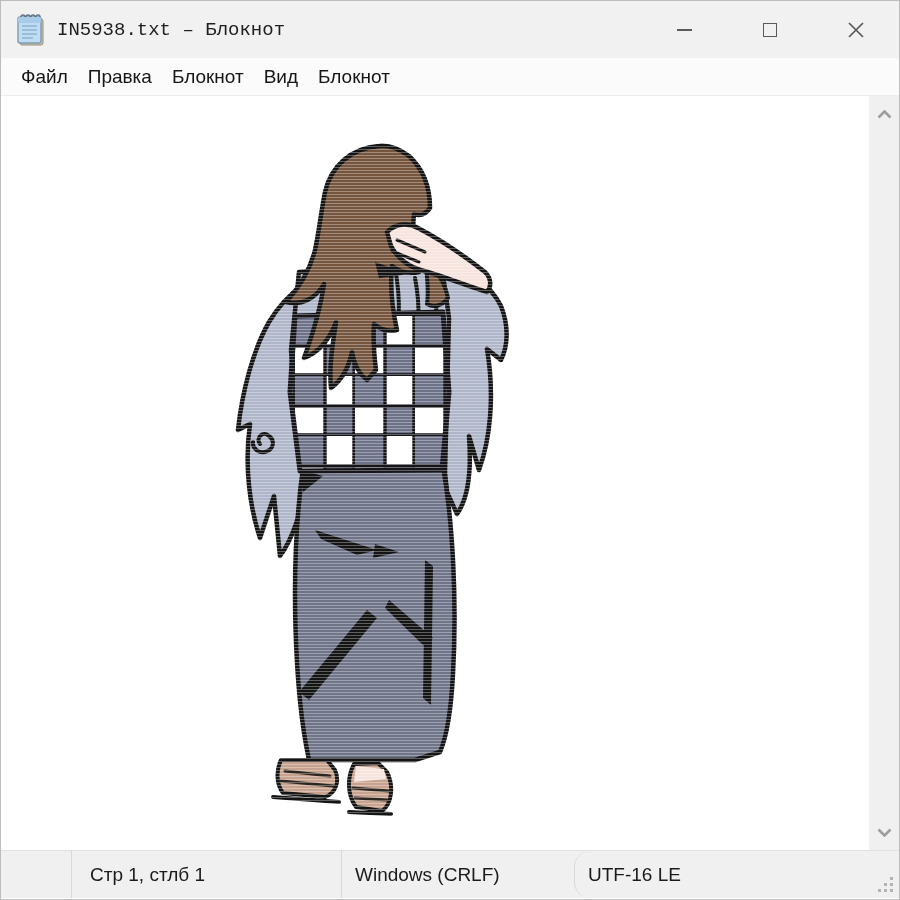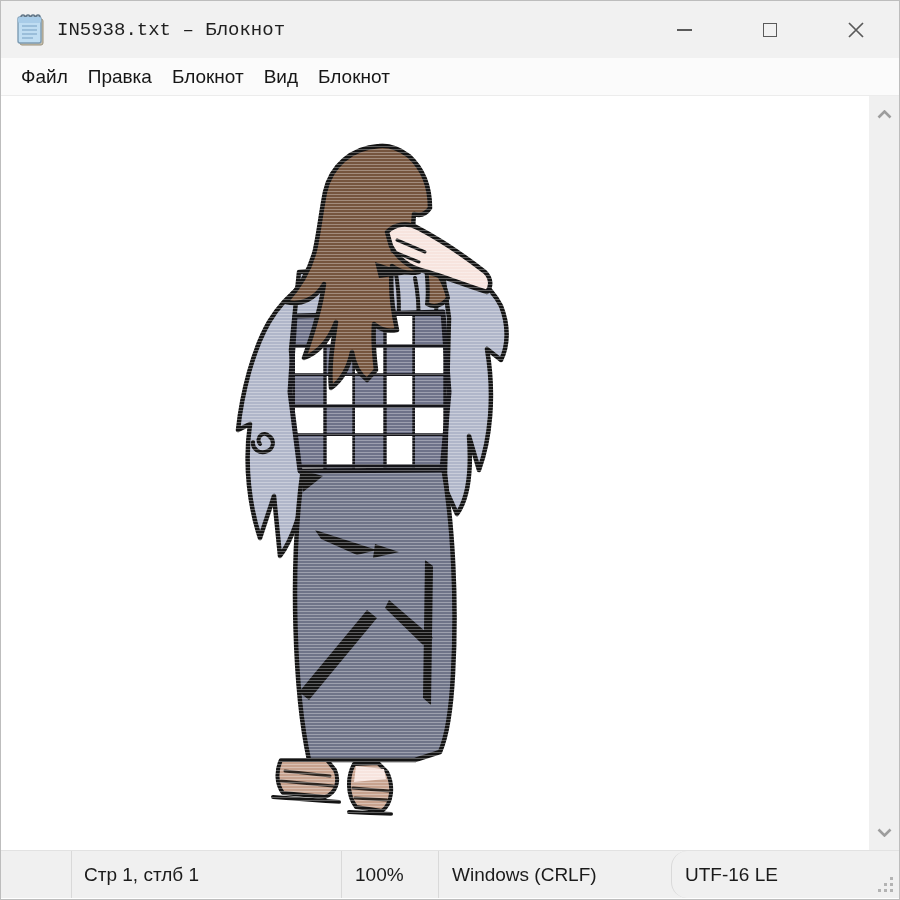--- a/index.html
+++ b/index.html
@@ -46,21 +46,21 @@
   .scroll-arrow{position:absolute;left:0;width:30px;height:32px;display:flex;align-items:center;justify-content:center;}
   .scroll-arrow.up{top:2px;}
   .scroll-arrow.down{bottom:2px;}
   
   .statusbar{
     position:relative;height:48px;background:#f0f0f0;border-top:1px solid #e2e2e2;
     display:flex;align-items:stretch;font-size:19px;color:#1b1b1b;
   }
   .status-cell{display:flex;align-items:center;white-space:nowrap;overflow:hidden;}
   .status-cell.c0{width:70px;}
-  .status-cell.c1{width:270px;border-left:1px solid #d9d9d9;padding-left:12px;}
+  .status-cell.c1{width:270px;border-left:1px solid #d9d9d9;padding-left:18px;}
   .status-cell.c2{width:97px;border-left:1px solid #d9d9d9;padding-left:13px;}
   .status-cell.c3{width:233px;border-left:1px solid #d9d9d9;padding-left:13px;}
   .status-cell.c4{flex:1;border-left:1px solid #d9d9d9;padding-left:13px;border-radius:16px;}
   .resize-grip{position:absolute;right:5px;bottom:5px;width:16px;height:16px;}
 </style>
 </head>
 <body>
 
 <div class="window">
 
@@ -177,21 +177,20 @@
         <svg width="15" height="9" viewBox="0 0 15 9">
           <path d="M1.5 1.5 L7.5 7.5 L13.5 1.5" fill="none" stroke="#9d9d9d" stroke-width="2.6"></path>
         </svg>
       </div>
     </div>
   </div>
 
   <div class="statusbar">
     <div class="status-cell c0"></div>
     <div class="status-cell c1">Стр 1, стлб 1</div>
-    <div class="status-cell c2">100%</div>
     <div class="status-cell c3">Windows (CRLF)</div>
     <div class="status-cell c4">UTF-16 LE</div>
     <svg class="resize-grip" viewBox="0 0 16 16">
       <rect x="12" y="12" width="3" height="3" fill="#b3b3b3"></rect>
       <rect x="12" y="6" width="3" height="3" fill="#b3b3b3"></rect>
       <rect x="12" y="0" width="3" height="3" fill="#b3b3b3"></rect>
       <rect x="6" y="12" width="3" height="3" fill="#b3b3b3"></rect>
       <rect x="6" y="6" width="3" height="3" fill="#b3b3b3"></rect>
       <rect x="0" y="12" width="3" height="3" fill="#b3b3b3"></rect>
     </svg>

